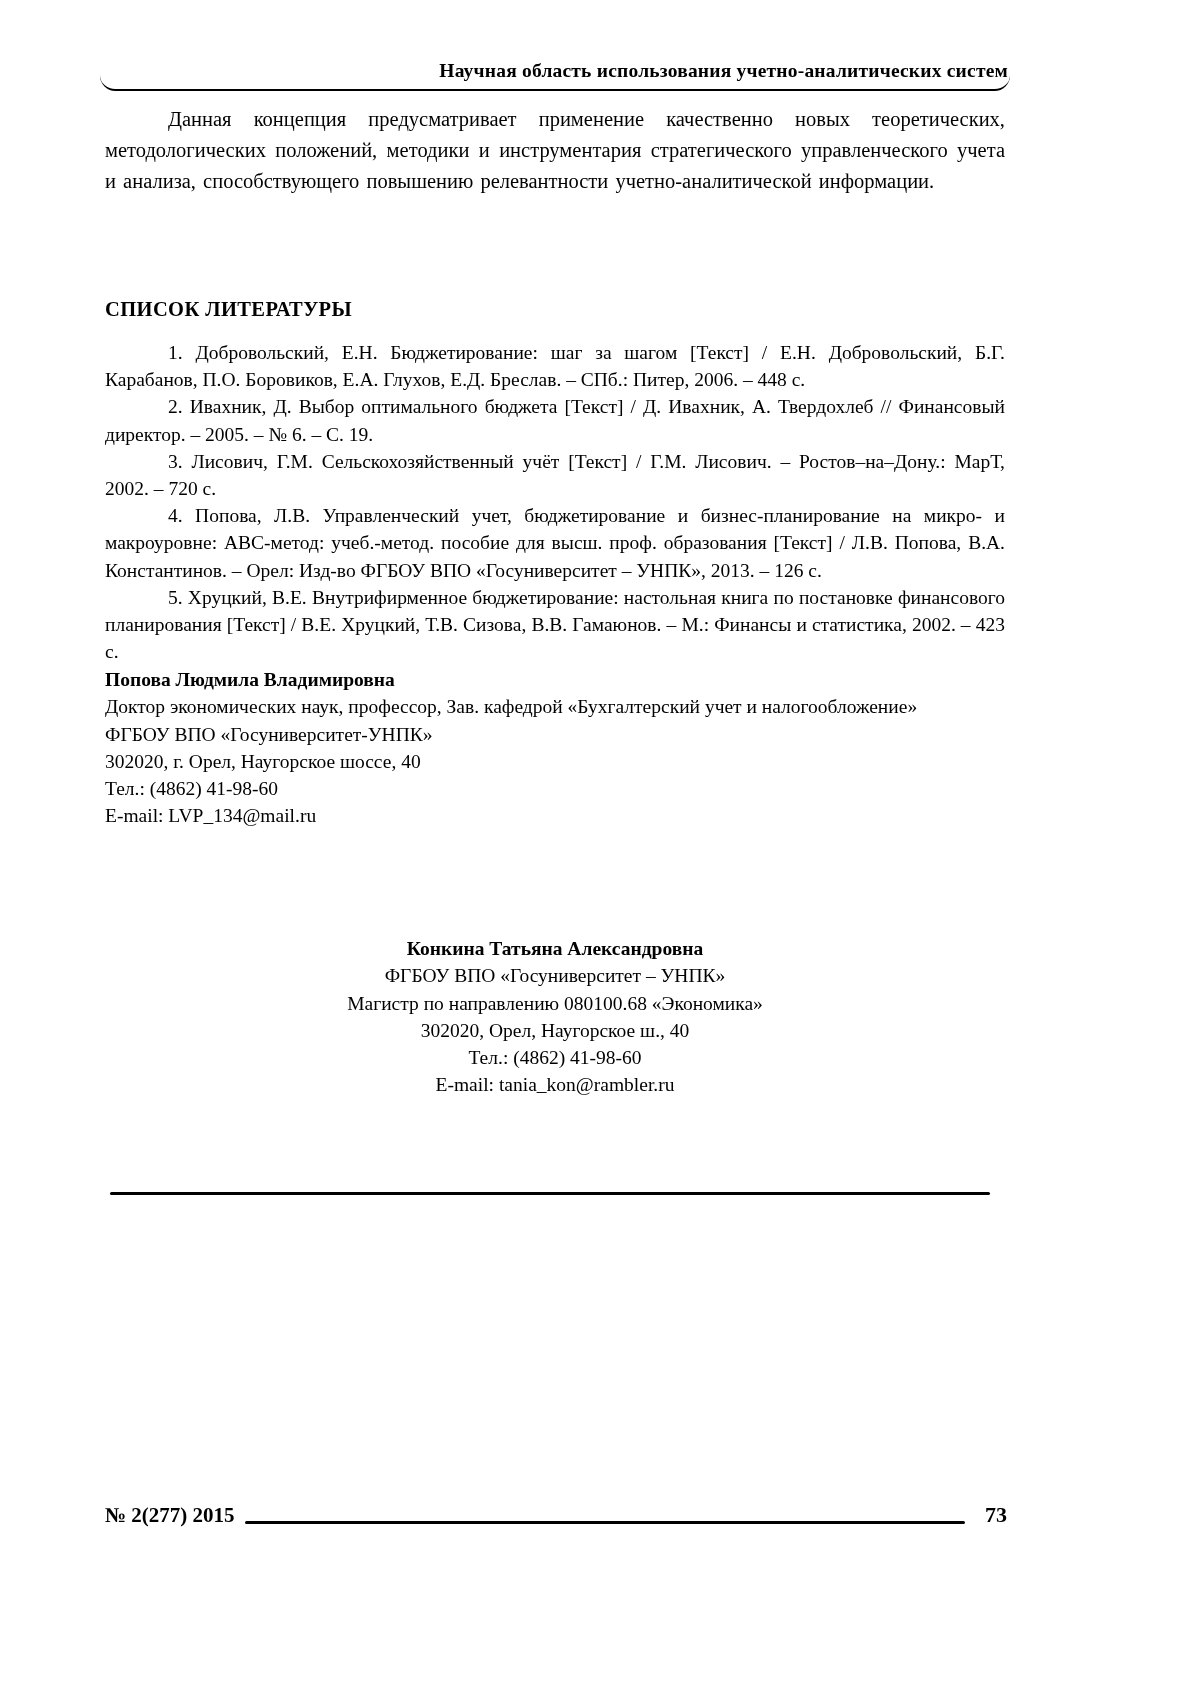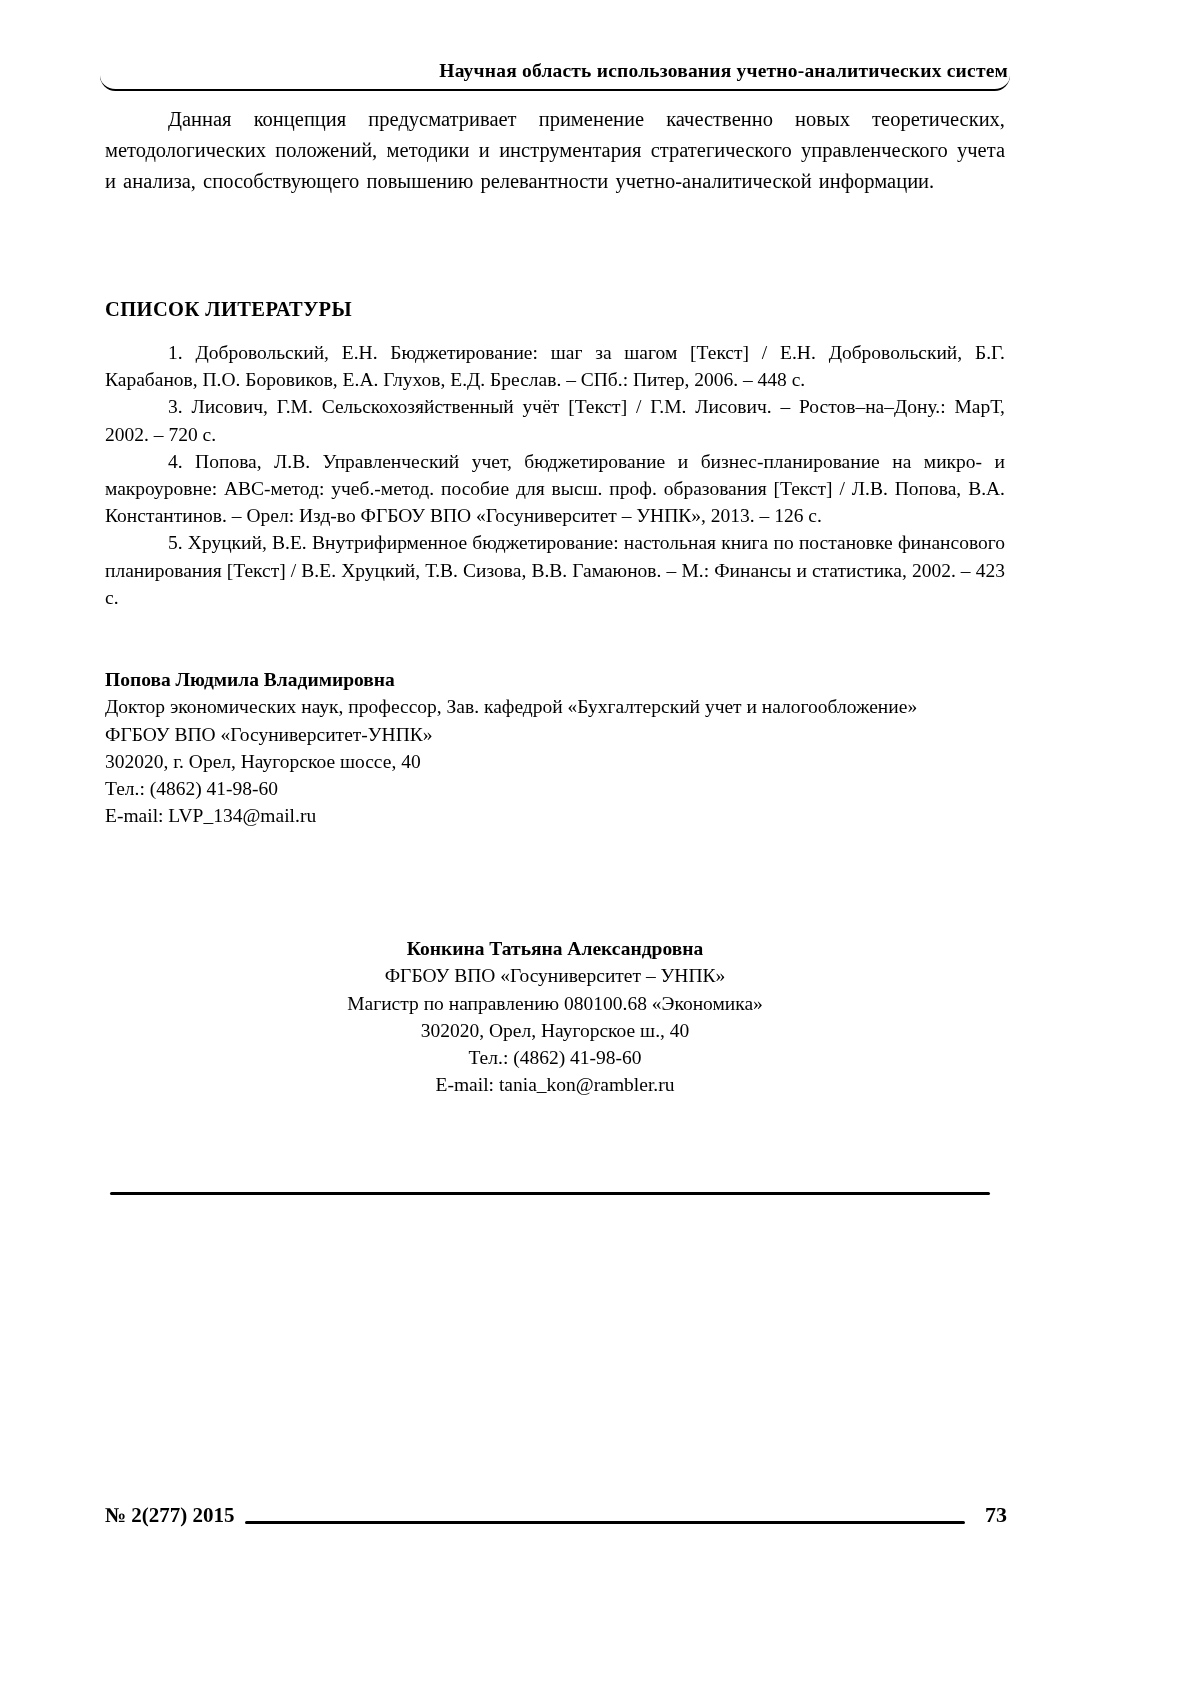--- a/index.html
+++ b/index.html
@@ -102,20 +102,21 @@
 <div class="page">
 
   <header class="running-head">Научная область использования учетно-аналитических систем</header>
 
   <p class="intro">Данная концепция предусматривает применение качественно новых теоретических, методологических положений, методики и инструментария стратегического управленческого учета и анализа, способствующего повышению релевантности учетно-аналитической информации.</p>
 
   <h2 class="refs-title">СПИСОК ЛИТЕРАТУРЫ</h2>
 
   <div class="refs">
     <p>1. Добровольский, Е.Н. Бюджетирование: шаг за шагом [Текст] / Е.Н. Добровольский, Б.Г. Карабанов, П.О. Боровиков, Е.А. Глухов, Е.Д. Бреслав. – СПб.: Питер, 2006. – 448 с.</p>
+    <p>2. Ивахник, Д. Выбор оптимального бюджета [Текст] / Д. Ивахник, А. Твердохлеб // Финансовый директор. – 2005. – № 6. – С. 19.</p>
     <p>3. Лисович, Г.М. Сельскохозяйственный учёт [Текст] / Г.М. Лисович. – Ростов–на–Дону.: МарТ, 2002. – 720 с.</p>
     <p>4. Попова, Л.В. Управленческий учет, бюджетирование и бизнес-планирование на микро- и макроуровне: АВС-метод: учеб.-метод. пособие для высш. проф. образования [Текст] / Л.В. Попова, В.А. Константинов. – Орел: Изд-во ФГБОУ ВПО «Госуниверситет – УНПК», 2013. – 126 с.</p>
     <p>5. Хруцкий, В.Е. Внутрифирменное бюджетирование: настольная книга по постановке финансового планирования [Текст] / В.Е. Хруцкий, Т.В. Сизова, В.В. Гамаюнов. – М.: Финансы и статистика, 2002. – 423 с.</p>
   </div>
 
   <section class="author author-1">
     <p class="name">Попова Людмила Владимировна</p>
     <p>Доктор экономических наук, профессор, Зав. кафедрой «Бухгалтерский учет и налогообложение»</p>
     <p>ФГБОУ ВПО «Госуниверситет-УНПК»</p>
     <p>302020, г. Орел, Наугорское шоссе, 40</p>

